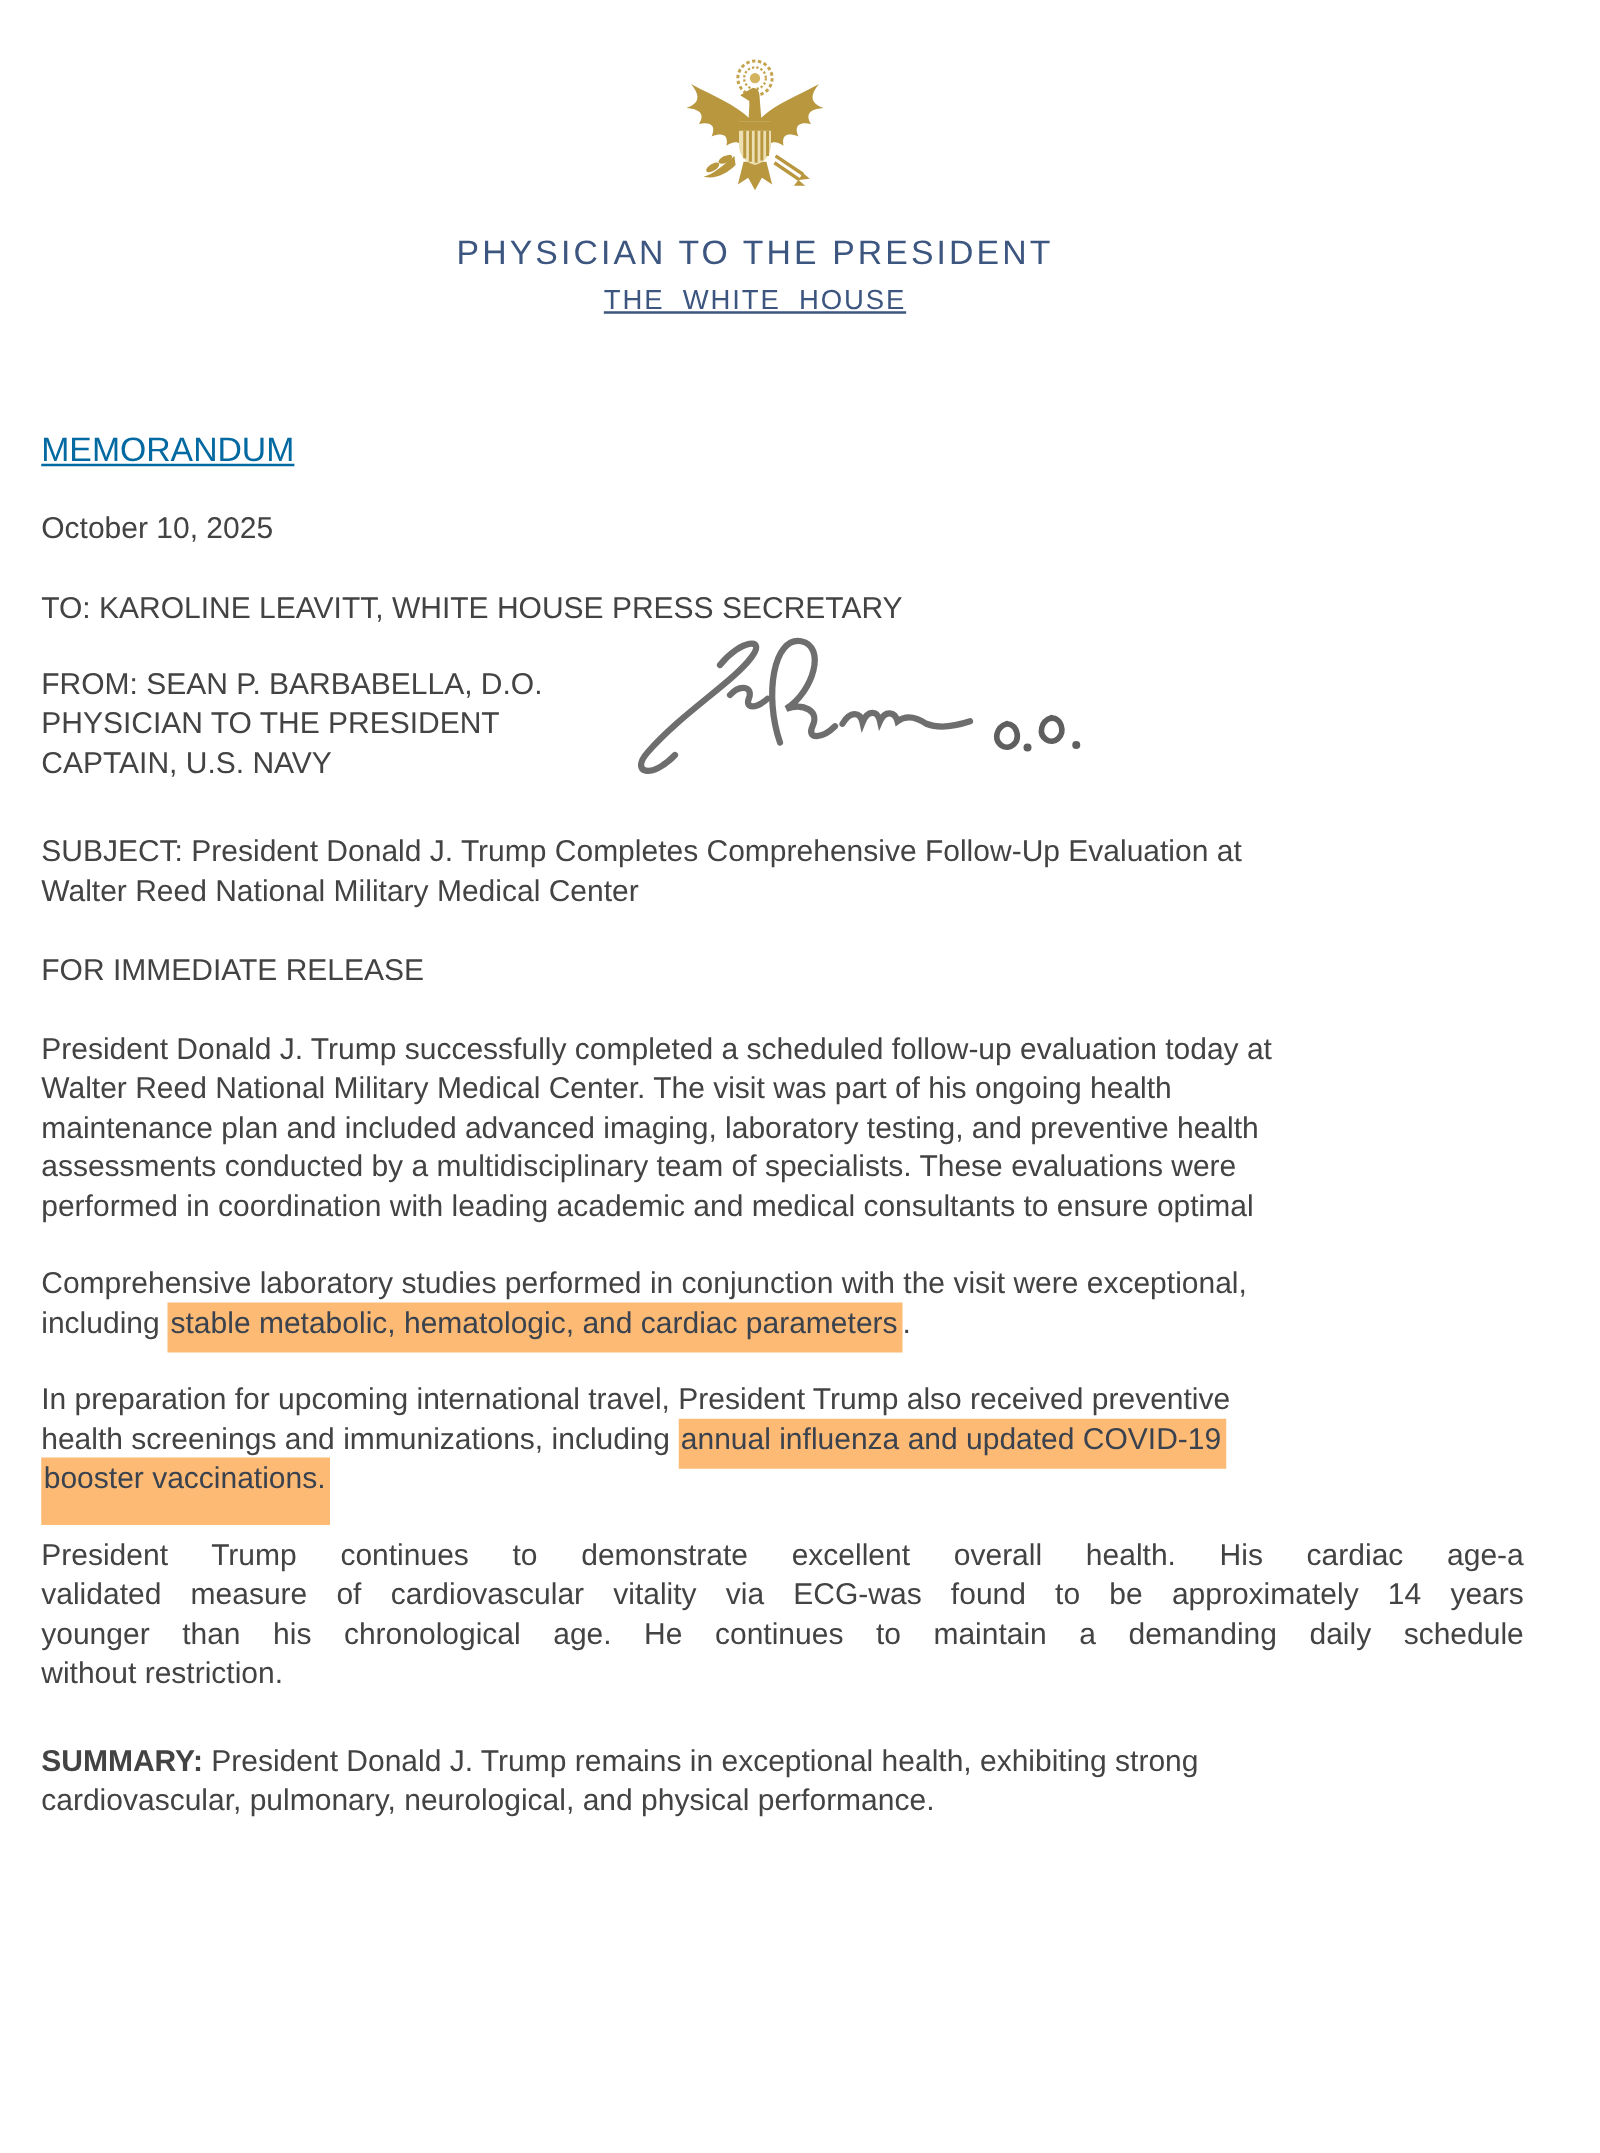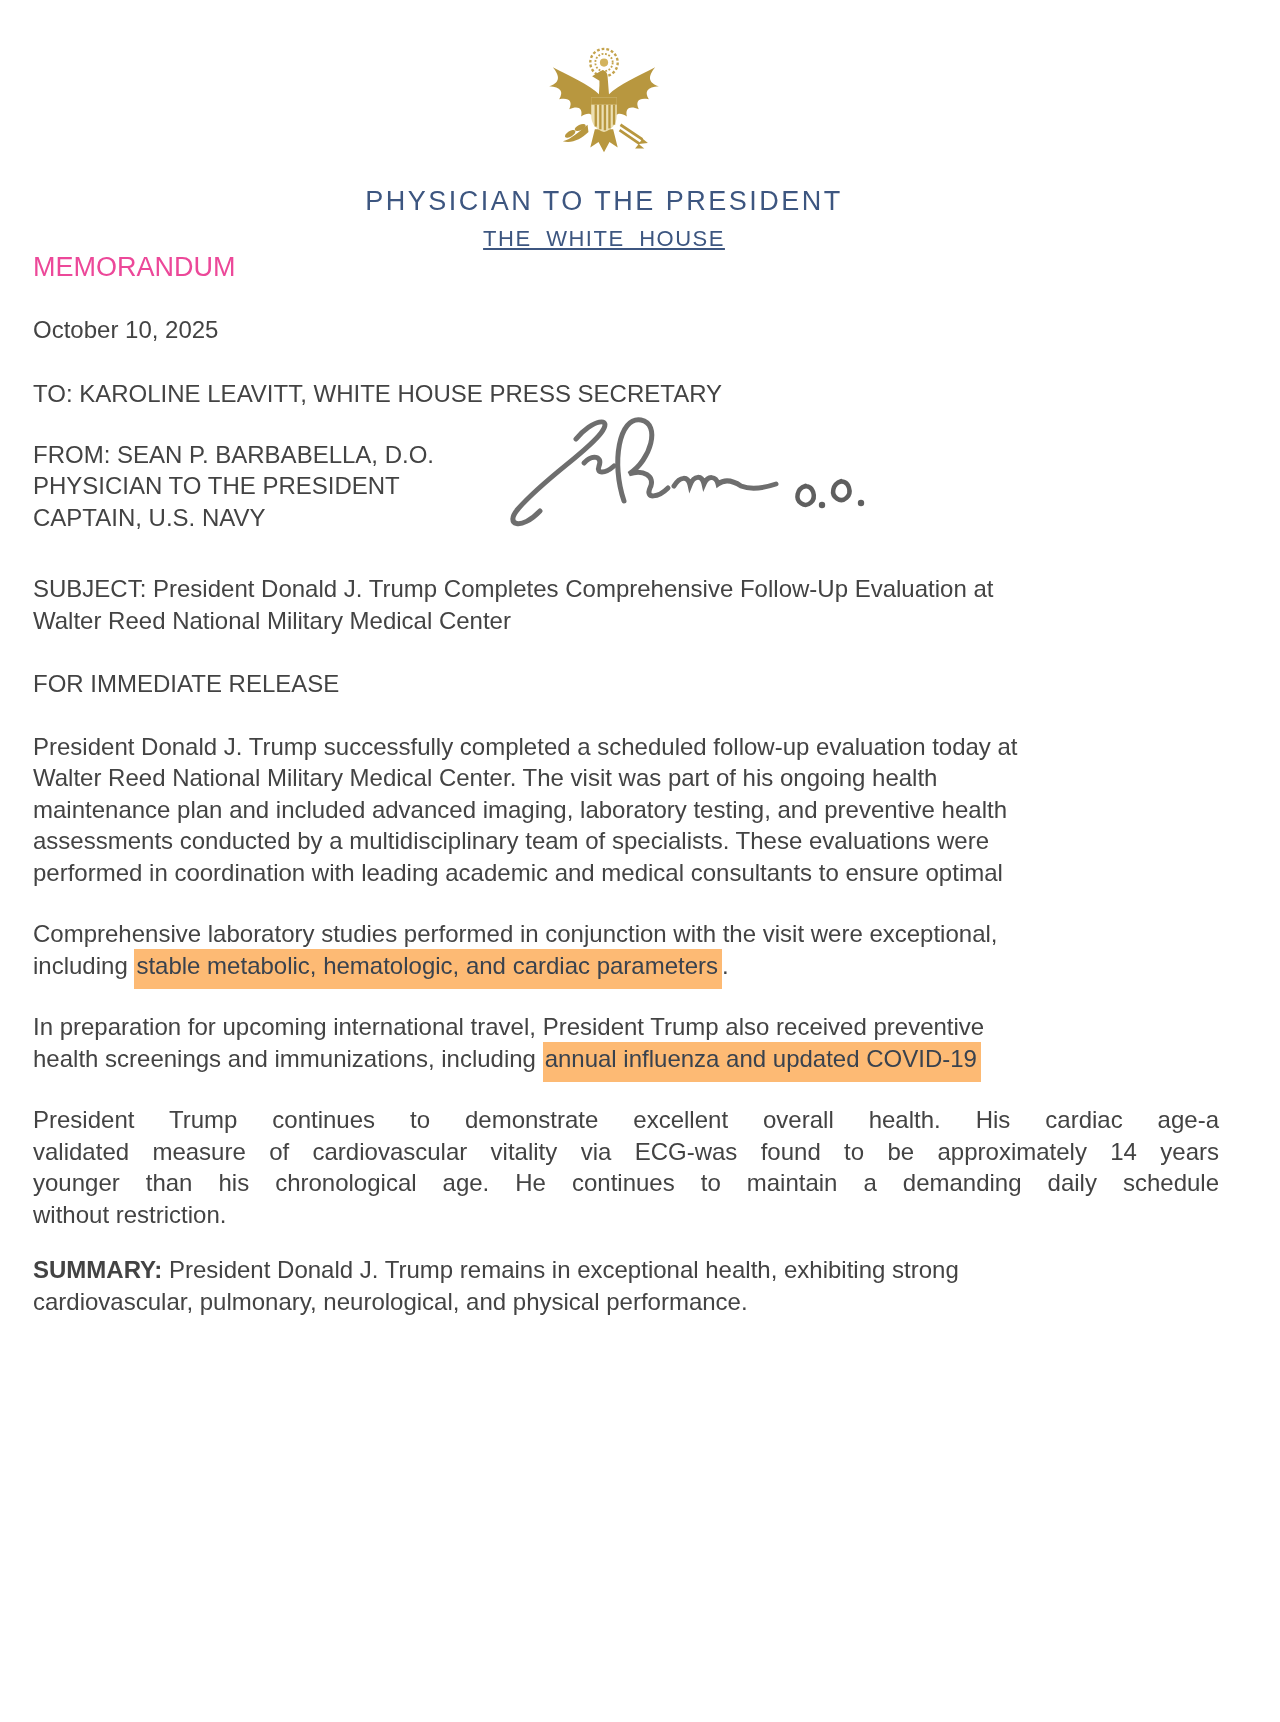--- a/index.html
+++ b/index.html
@@ -21,29 +21,29 @@
   .lh-sub{
     margin-top:9px;
     font-size:22px;letter-spacing:1.5px;word-spacing:7px;
     color:#3d5680;font-weight:400;text-decoration:underline;
   }
   
   .content{
     margin-left:33px;width:1186px;
     color:#434343;font-size:24px;line-height:31.5px;
   }
-  .memo-label{font-size:27px;color:#ec4899;}
+  .memo-label{margin-top:92px;font-size:27px;color:#0369a1;text-decoration:underline;}
   .date-line{margin-top:30px;}
   .to-line{margin-top:33px;}
   .from-block{margin-top:29px;position:relative;}
   .subject-block{margin-top:40px;}
   .release-line{margin-top:32px;}
   .para{margin-top:30px;}
   .para-first{margin-top:31px;}
-  .summary{margin-top:24px;}
+  .summary{margin-top:39px;}
   .tl{line-height:31.5px;white-space:pre-wrap;}
   .just .tl{white-space:normal;text-align:justify;text-align-last:justify;}
   .just .tl:last-child{text-align-last:left;}
   .bold{font-weight:bold;}
   .hl{
     background:#fdba74;
     padding:3px 4px 10px 2px;
     color:#39424e;
   }
   .hl-tall{padding-bottom:24px;}
@@ -150,20 +150,21 @@
       </div>
 
     <div class="para">
         <div class="tl"><span>Comprehensive laboratory studies performed in conjunction with the visit were exceptional,</span></div>
         <div class="tl"><span>including </span><span class="hl">stable metabolic, hematologic, and cardiac parameters</span><span>.</span></div>
       </div>
 
     <div class="para">
         <div class="tl"><span>In preparation for upcoming international travel, President Trump also received preventive</span></div>
         <div class="tl"><span>health screenings and immunizations, including </span><span class="hl">annual influenza and updated COVID-19</span></div>
+        <div class="tl"><span class="hl hl-tall">booster vaccinations.</span></div>
       </div>
 
     <div class="para just">
         <div class="tl"><span>President Trump continues to demonstrate excellent overall health. His cardiac age-a</span></div>
         <div class="tl"><span>validated measure of cardiovascular vitality via ECG-was found to be approximately 14 years</span></div>
         <div class="tl"><span>younger than his chronological age. He continues to maintain a demanding daily schedule</span></div>
         <div class="tl"><span>without restriction.</span></div>
       </div>
 
     <div class="summary">

